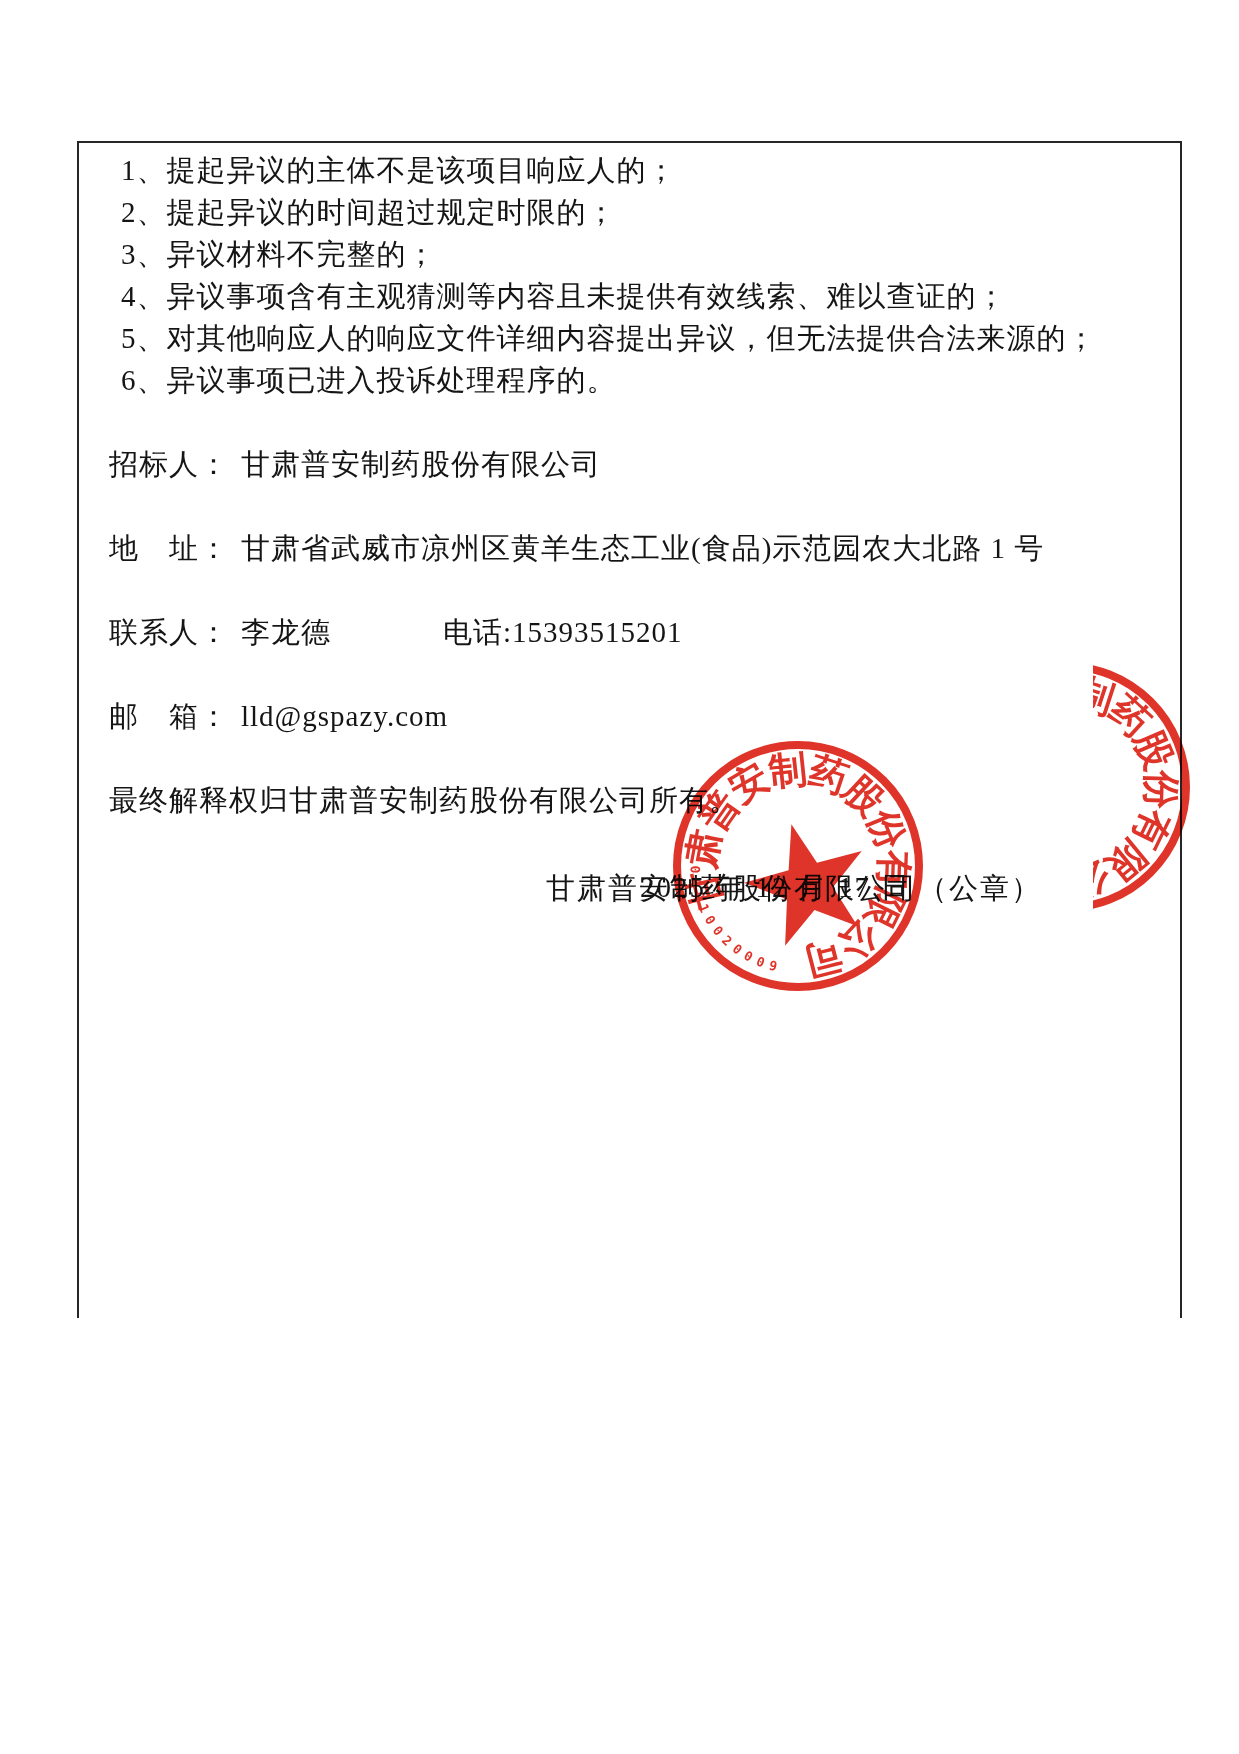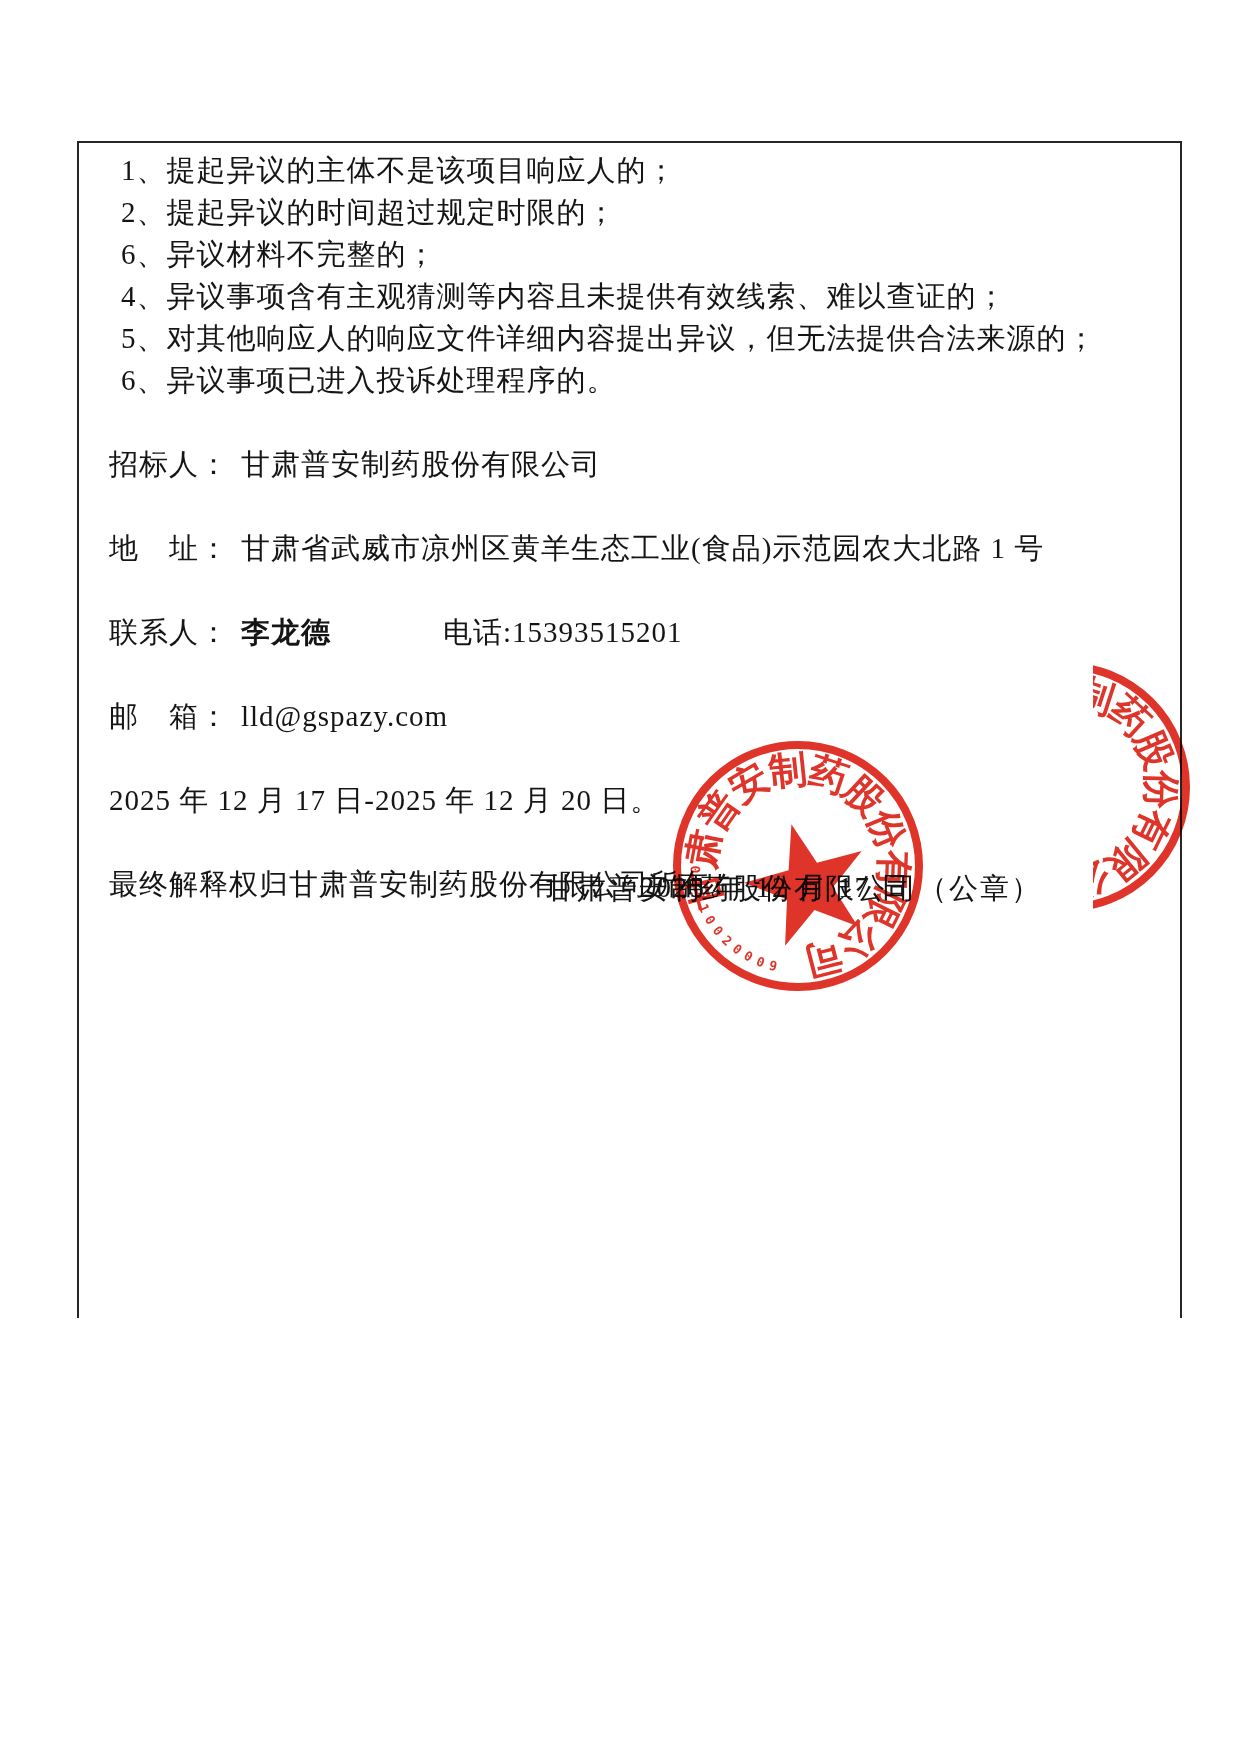--- a/index.html
+++ b/index.html
@@ -20,21 +20,21 @@
   .content{
     position:absolute;left:81px;top:149px;width:1075px;
     font-size:29px;line-height:42px;letter-spacing:1px;
     white-space:nowrap;
   }
   .line{height:42px;}
   .item{padding-left:40px;}
   .heading{font-weight:bold;letter-spacing:2px;}
   .indent{padding-left:28px;margin-top:42px;}
   .lbl{display:inline-block;min-width:132px;}
-  .name{display:inline-block;width:202px;font-weight:bold;}
+  .name{display:inline-block;width:202px;}
   .sig-company{
     position:absolute;left:546px;top:869px;
     font-size:29px;letter-spacing:2px;white-space:nowrap;
   }
   .sig-date{
     position:absolute;left:640px;top:868px;
     font-size:29px;letter-spacing:2px;white-space:nowrap;
   }
   #seal-layer{
     position:absolute;left:0;top:0;width:1239px;height:1754px;
@@ -44,40 +44,39 @@
 </style>
 </head>
 <body>
 
 <div class="page">
   <div class="doc-border"></div>
 
   <div class="content">
     <div class="line item">1、提起异议的主体不是该项目响应人的；</div>
     <div class="line item">2、提起异议的时间超过规定时限的；</div>
-    <div class="line item">6、异议材料不完整的；</div>
+    <div class="line item">3、异议材料不完整的；</div>
     <div class="line item">4、异议事项含有主观猜测等内容且未提供有效线索、难以查证的；</div>
     <div class="line item">5、对其他响应人的响应文件详细内容提出异议，但无法提供合法来源的；</div>
     <div class="line item">6、异议事项已进入投诉处理程序的。</div>
 
 
     <div class="line indent">
       <span class="lbl">招标人：</span><span>甘肃普安制药股份有限公司</span>
     </div>
     <div class="line indent">
       <span class="lbl">地　址：</span><span>甘肃省武威市凉州区黄羊生态工业(食品)示范园农大北路 1 号</span>
     </div>
     <div class="line indent">
       <span class="lbl">联系人：</span><span class="name">李龙德</span><span>电话:15393515201</span>
     </div>
     <div class="line indent">
       <span class="lbl">邮　箱：</span><span>lld@gspazy.com</span>
     </div>
 
-    <div class="line indent">2025 年 12 月 17 日-2025 年 12 月 20 日。</div>
     <div class="line indent">最终解释权归甘肃普安制药股份有限公司所有。</div>
   </div>
 
   <div class="sig-company">甘肃普安制药股份有限公司（公章）</div>
   <div class="sig-date">2025 年 12 月 17 日</div>
 
   <svg id="seal-layer" xmlns="http://www.w3.org/2000/svg" viewBox="0 0 1239 1754">
     <defs>
       <clipPath id="edge-clip">
           <rect x="1093" y="560" width="160" height="460"></rect>

